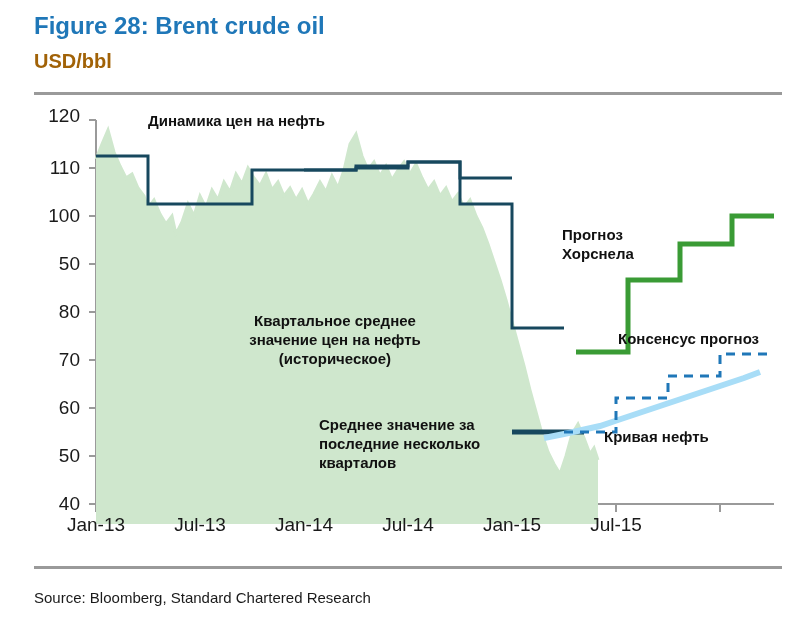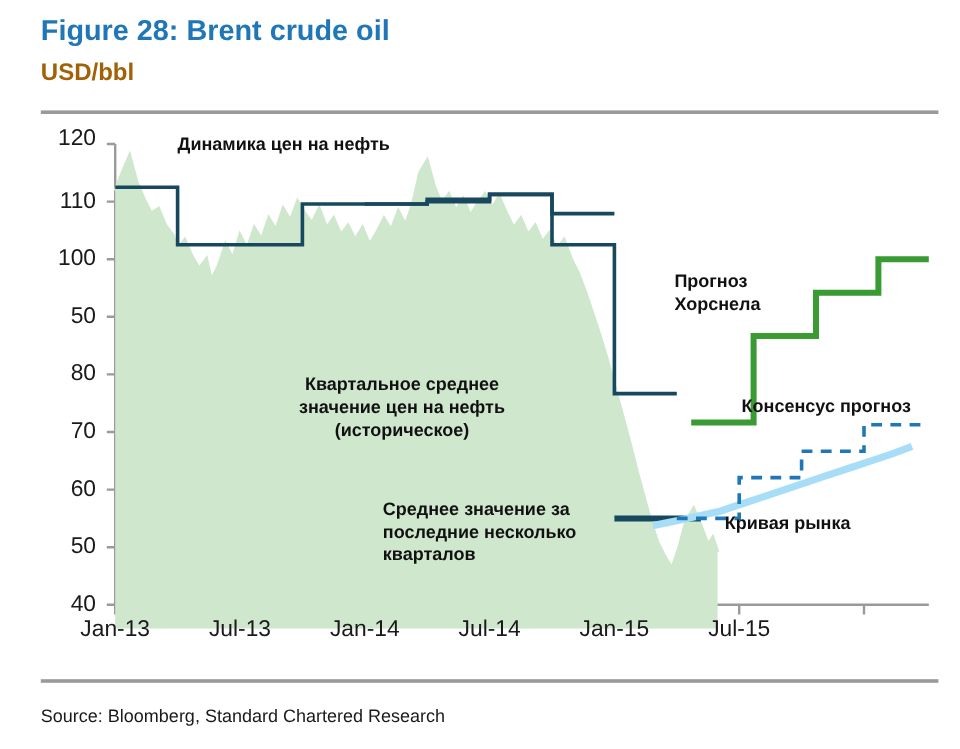--- a/index.html
+++ b/index.html
@@ -135,20 +135,20 @@
 
     <div class="ann ann-l" style="left:285px;top:312px;width:210px;">Среднее значение за
 последние несколько
 кварталов</div>
 
     <div class="ann ann-l" style="left:528px;top:122px;">Прогноз
 Хорснела</div>
 
     <div class="ann ann-l" style="left:584px;top:226px;">Консенсус прогноз</div>
 
-    <div class="ann ann-l" style="left:570px;top:324px;">Кривая рынка</div>
+    <div class="ann ann-l" style="left:570px;top:324px;">Кривая нефть</div>
 
   </div>
 
   <div class="rule-bottom"></div>
   <div class="source">Source: Bloomberg, Standard Chartered Research</div>
 
 </div>
 
 </body></html>

